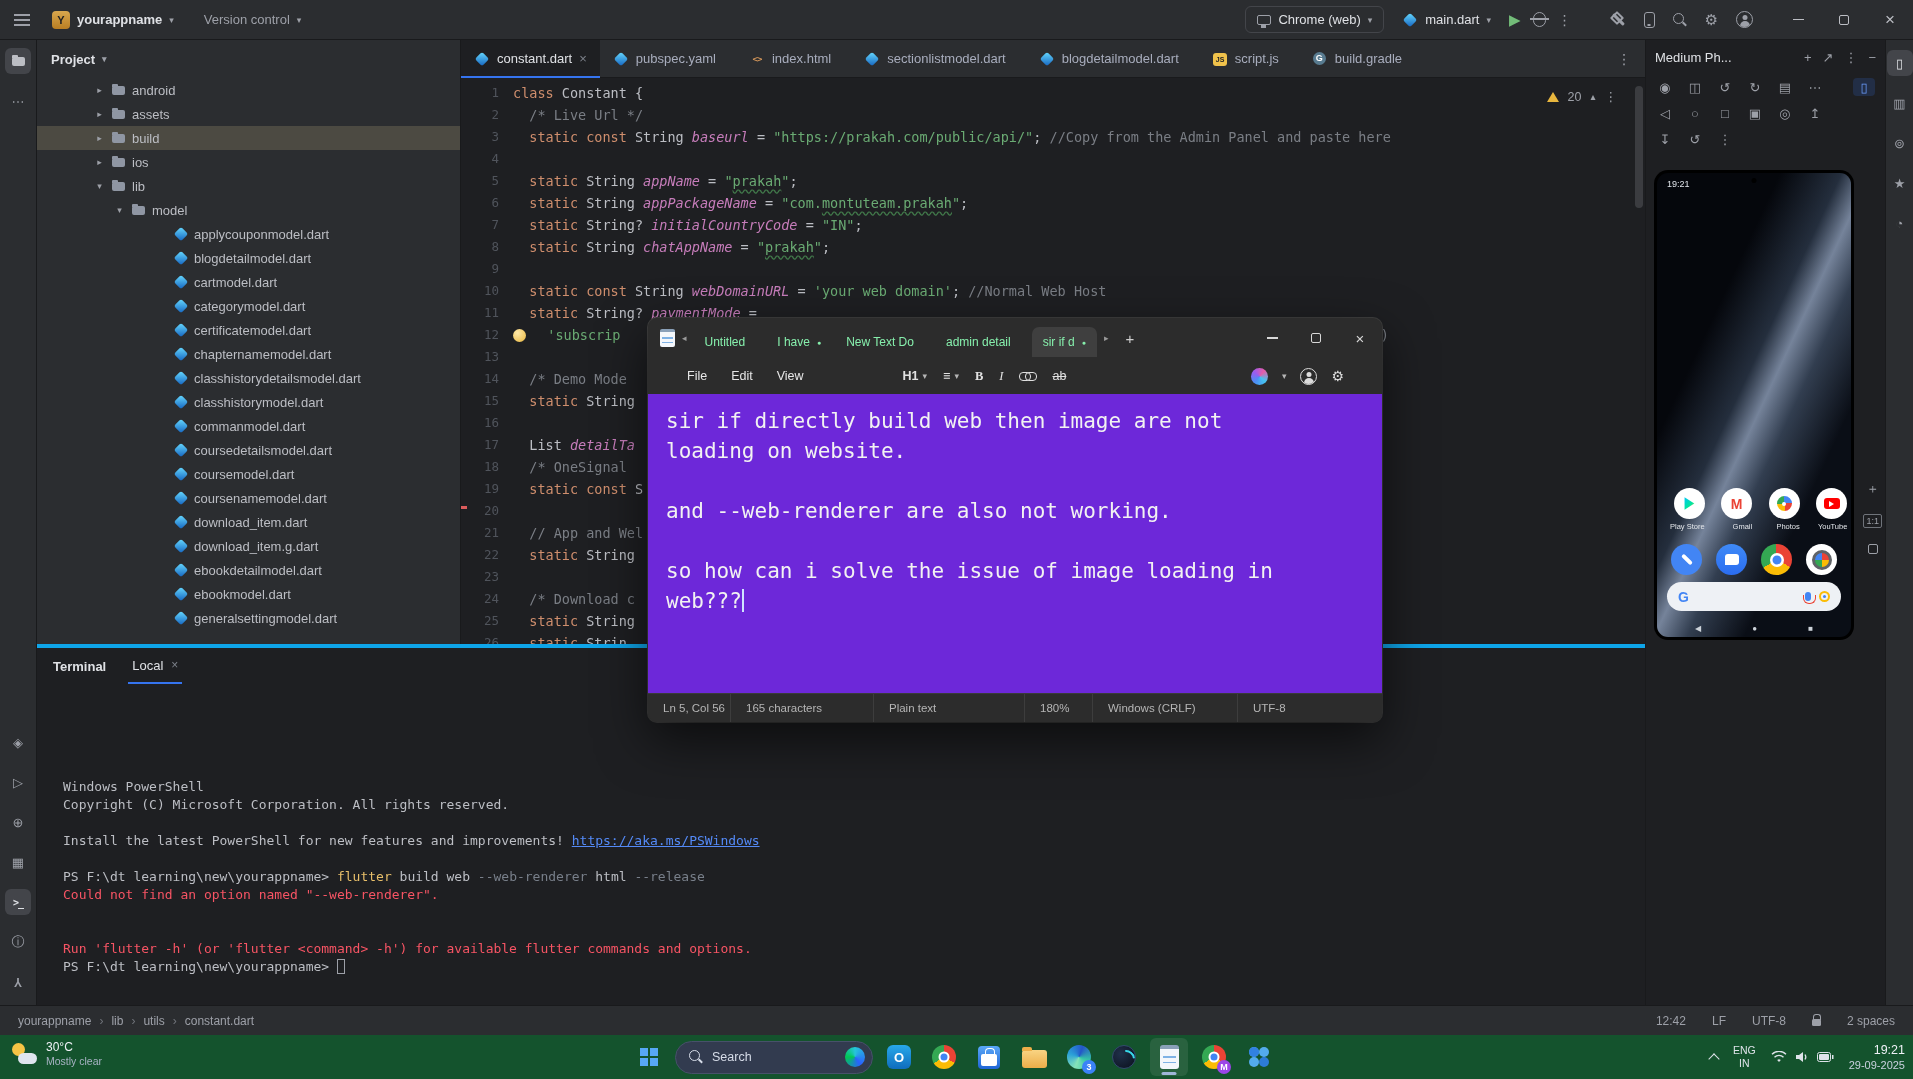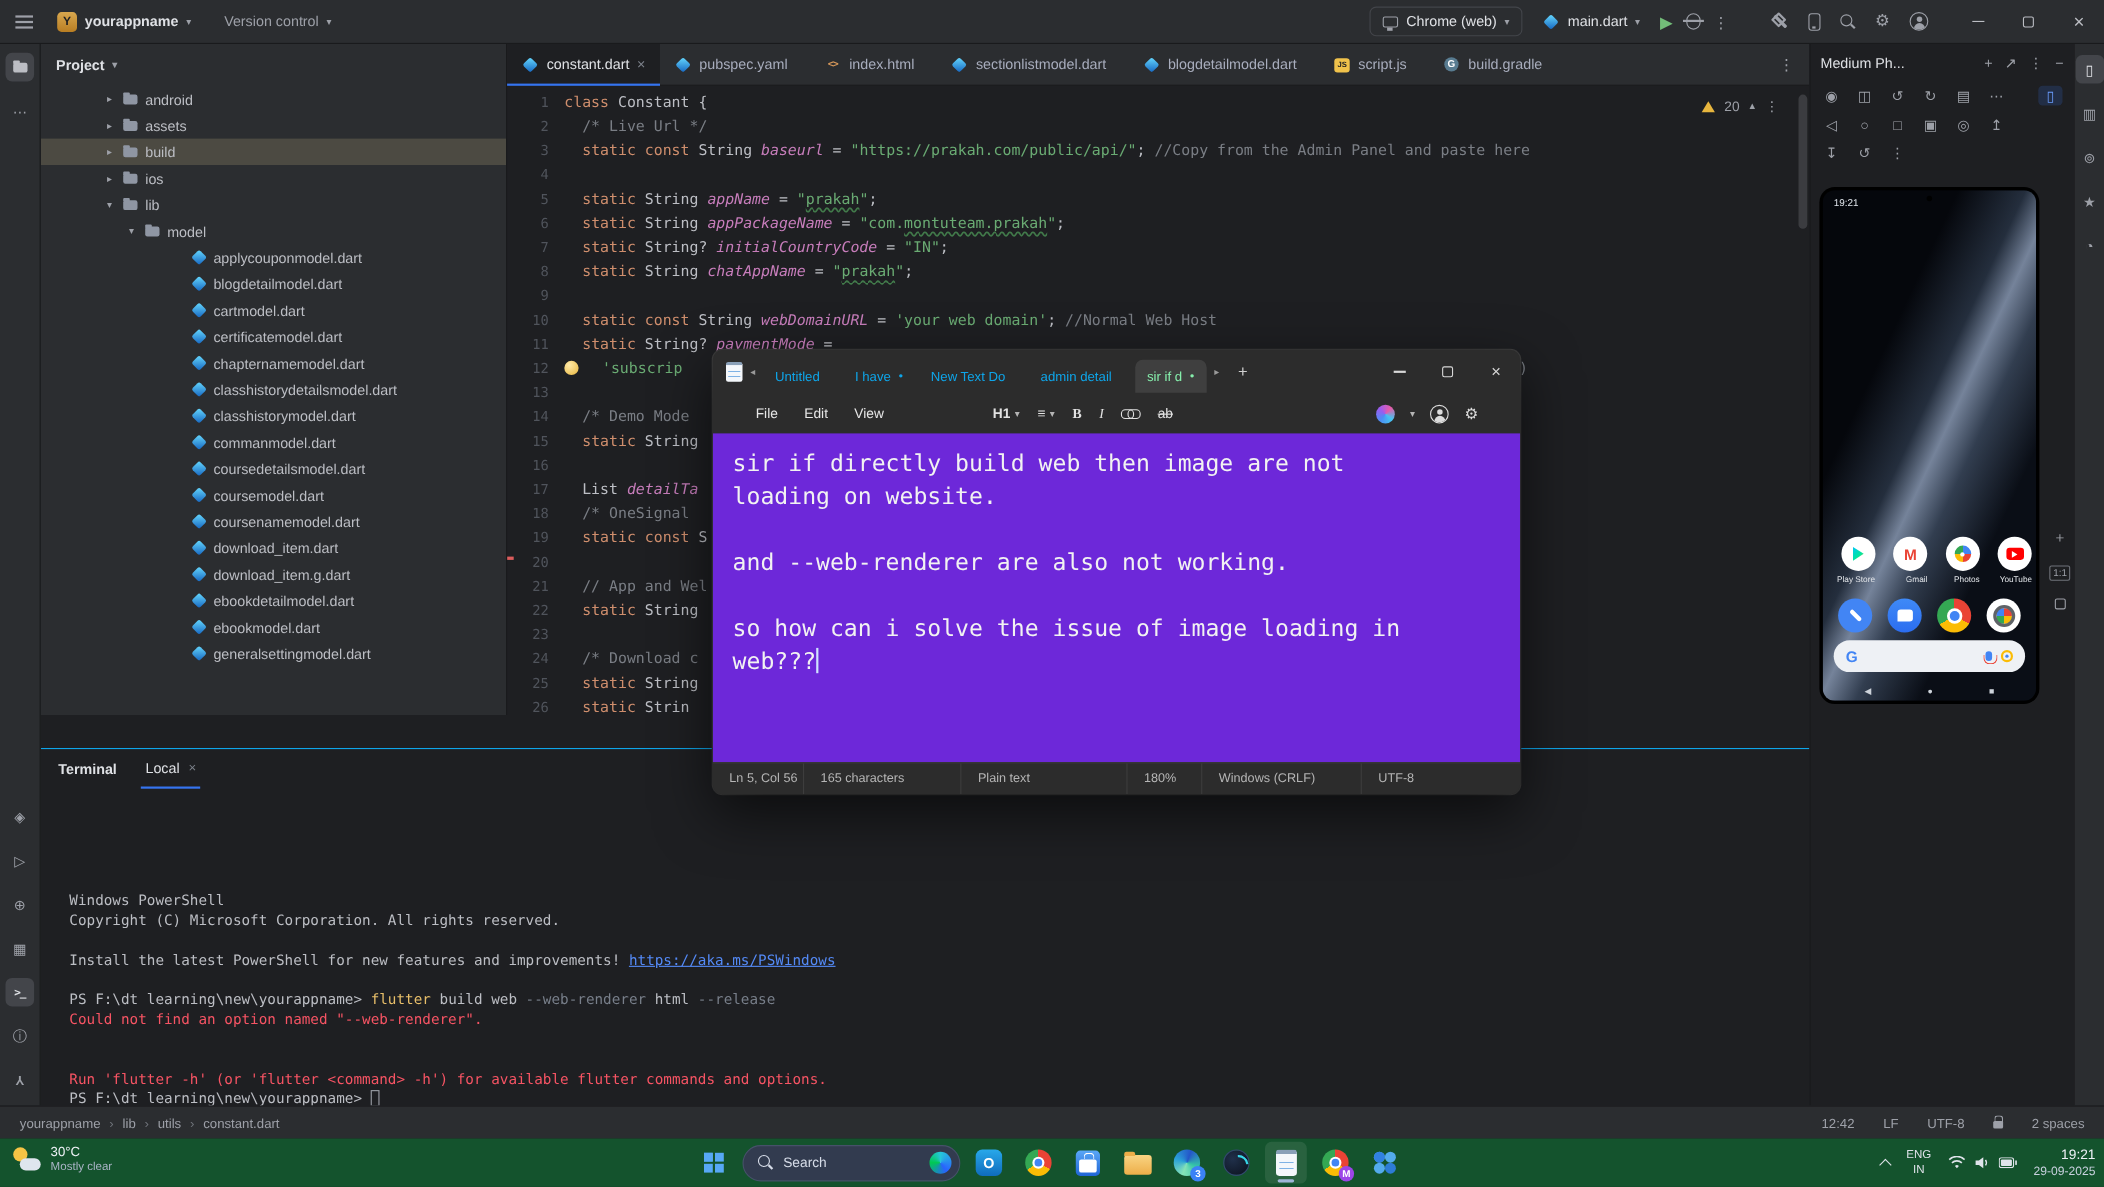--- a/index.html
+++ b/index.html
@@ -96,21 +96,21 @@
   [data-k="pln"]{color:#bcbec4}
   [data-k="gap"]{display:inline-block;width:736px;height:1px}
   [data-k="bulb"]{display:inline-block;width:13px;height:13px;border-radius:50%;background:radial-gradient(circle at 35% 30%,#ffe9a8,#e8b63e);margin-right:5px;vertical-align:-2px}
   .insp{position:absolute;top:8px;right:28px;display:flex;align-items:center;gap:9px;color:#9da0a8;font-family:"Liberation Sans",sans-serif;font-size:12.5px}
   .warn-tri{width:0;height:0;border-left:6px solid transparent;border-right:6px solid transparent;border-bottom:10px solid #e8b63e}
   .insp .up{font-size:10px}
   .red-tick{position:absolute;left:0;top:428px;width:6px;height:3px;background:#db5c5c}
   .ed-scroll{position:absolute;right:2px;top:8px;width:8px;height:122px;border-radius:4px;background:#4b4d51;opacity:.65}
 
   
-  .terminal{position:absolute;left:37px;top:680px;width:1608px;height:355px;background:#1e1f22;border-top:1px solid #0ea5e9}
+  .terminal{position:absolute;left:37px;top:644px;width:1608px;height:355px;background:#1e1f22;border-top:4px solid #0ea5e9}
   .term-header{height:36px;display:flex;align-items:center;gap:22px;padding:0 16px}
   .term-title{color:#dfe1e5;font-weight:700}
   .term-tab{display:flex;align-items:center;gap:8px;color:#dfe1e5;height:100%;padding:0 4px;border-bottom:2px solid #3574f0}
   .term-tab .tab-close{font-size:12px}
   .term-body{padding:4px 0 0 26px;font-family:"DejaVu Sans Mono",monospace;font-size:13px;line-height:18px;white-space:pre}
   .tl{height:18px}
   [data-k="err"]{color:#f75464}
   [data-k="link"]{color:#548af7;text-decoration:underline}
   [data-k="cmd"]{color:#e8bf6a}
   [data-k="param"]{color:#787f8a}
@@ -167,21 +167,21 @@
   .i-lock{width:9px;height:7px;background:#9da0a8;border-radius:1.5px;position:relative;margin-top:4px}
   .i-lock::before{content:"";position:absolute;top:-5px;left:1.2px;width:6px;height:5px;border:1.6px solid #9da0a8;border-bottom:none;border-radius:3px 3px 0 0}
 
   
   .notepad{position:absolute;left:648px;top:318px;width:734px;height:404px;background:#2c2c2c;border-radius:9px;box-shadow:0 18px 50px rgba(0,0,0,.6),0 0 0 1px #3f3f3f;z-index:60;overflow:hidden;color:#e7e7e7}
   .np-titlebar{height:40px;display:flex;align-items:center;padding-left:12px}
   .np-appicon{width:15px;height:18px;background:#f4f7fb;border-radius:2px;border-top:3px solid #8aa0b8;position:relative;flex:none}
   .np-appicon::after{content:"";position:absolute;inset:2px 2px 2px 2px;background:repeating-linear-gradient(#0000 0 3px,#7fb2e5 3px 4.5px)}
   .np-scroll{color:#9a9a9a;font-size:9px;padding:0 7px}
   .np-tabs{display:flex;align-items:center;gap:3px;height:100%;padding-top:8px}
-  .np-tab{display:flex;align-items:center;gap:7px;height:30px;padding:0 11px;border-radius:7px 7px 0 0;font-size:12px;color:#0ea5e9;max-width:112px}
+  .np-tab{display:flex;align-items:center;gap:7px;height:30px;padding:0 11px;border-radius:7px 7px 0 0;font-size:12px;color:#86efac;max-width:112px}
   .np-tab[data-active="true"]{background:#3f3f3f;color:#86efac}
   .np-tab-label{overflow:hidden;text-overflow:ellipsis;white-space:nowrap}
   .np-dot{font-size:7px;line-height:1}
   .np-plus{padding:0 10px;color:#cfcfcf;font-size:15px}
   .np-wbtns{margin-left:auto;display:flex;height:100%}
   .np-wbtn{width:44px;display:grid;place-items:center;color:#d8d8d8;font-size:15px}
   .np-menubar{height:36px;display:flex;align-items:center;padding:0 28px;gap:2px;font-size:12.5px}
   .np-menus{display:flex;gap:2px}
   .np-menu{padding:5px 11px;border-radius:5px}
   .np-fmt{display:flex;align-items:center;gap:16px;margin-left:86px;color:#e2e2e2}
@@ -372,20 +372,25 @@
           <span class="tr-label" data-name="tree-item-label">blogdetailmodel.dart</span>
         </div>
         <div class="tree-row" data-name="tree-item" data-lvl="3" data-sel="false">
           <span class="tr-chev" data-name="tree-chevron-icon"></span>
           <span class="fic" data-name="file-type-icon" data-kind="dart"></span>
           <span class="tr-label" data-name="tree-item-label">cartmodel.dart</span>
         </div>
         <div class="tree-row" data-name="tree-item" data-lvl="3" data-sel="false">
           <span class="tr-chev" data-name="tree-chevron-icon"></span>
           <span class="fic" data-name="file-type-icon" data-kind="dart"></span>
+          <span class="tr-label" data-name="tree-item-label">categorymodel.dart</span>
+        </div>
+        <div class="tree-row" data-name="tree-item" data-lvl="3" data-sel="false">
+          <span class="tr-chev" data-name="tree-chevron-icon"></span>
+          <span class="fic" data-name="file-type-icon" data-kind="dart"></span>
           <span class="tr-label" data-name="tree-item-label">certificatemodel.dart</span>
         </div>
         <div class="tree-row" data-name="tree-item" data-lvl="3" data-sel="false">
           <span class="tr-chev" data-name="tree-chevron-icon"></span>
           <span class="fic" data-name="file-type-icon" data-kind="dart"></span>
           <span class="tr-label" data-name="tree-item-label">chapternamemodel.dart</span>
         </div>
         <div class="tree-row" data-name="tree-item" data-lvl="3" data-sel="false">
           <span class="tr-chev" data-name="tree-chevron-icon"></span>
           <span class="fic" data-name="file-type-icon" data-kind="dart"></span>

